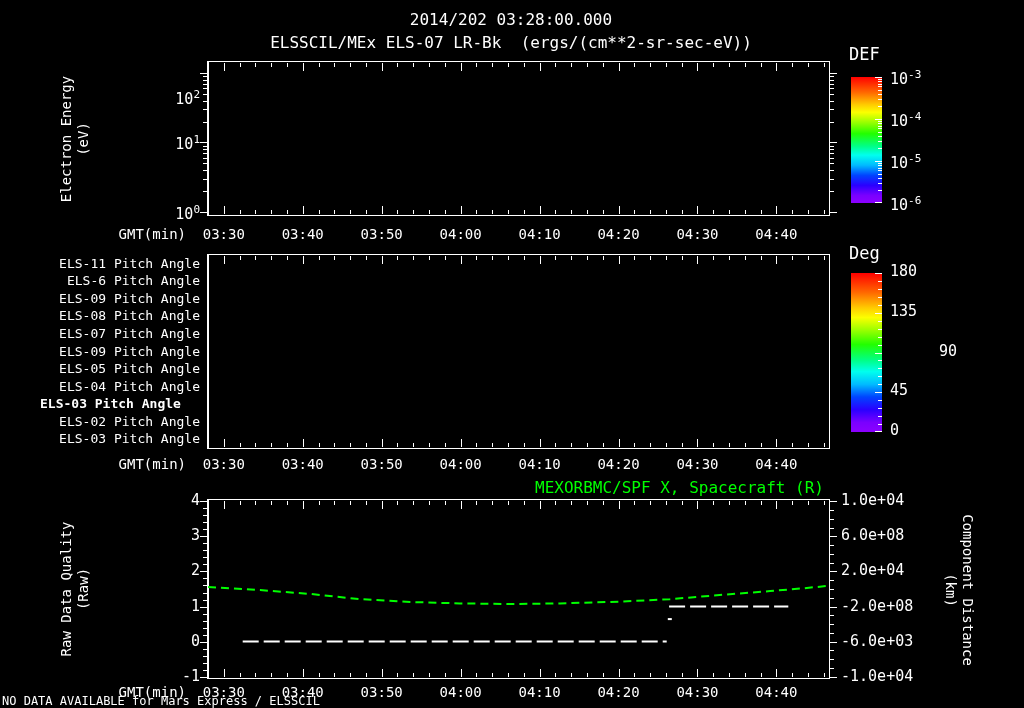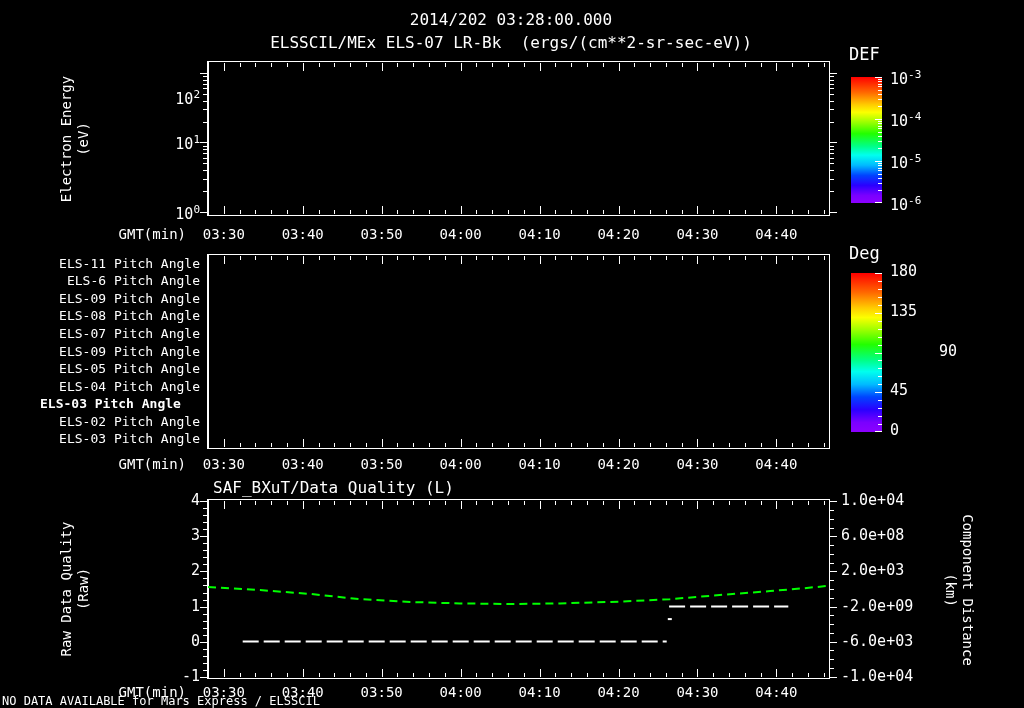--- a/index.html
+++ b/index.html
@@ -69,21 +69,21 @@
   <div class="cb-title" id="def-title">DEF</div>
   <div class="cb" id="cb-def">
       <div class="rainbow"></div>
     </div>
 
   <div class="cb-title" id="deg-title">Deg</div>
   <div class="cb" id="cb-deg">
       <div class="rainbow"></div>
     </div>
 
-  <div class="p3title" id="p3-title-left">SAF_BXuT/Data Quality (L)</div>
+  <div class="p3title" id="p3-title-right">MEXORBMC/SPF X, Spacecraft (R)</div>
 
   <div id="nodata">NO DATA AVAILABLE for Mars Express / ELSSCIL</div>
 <div class="abs" style="left: 224px; top: 63px; width: 1px; height: 8px; background: rgb(255, 255, 255);"></div>
     <div class="abs" style="left: 224px; top: 206px; width: 1px; height: 8px; background: rgb(255, 255, 255);"></div>
     <div class="abs" style="left: 240px; top: 63px; width: 1px; height: 4px; background: rgb(255, 255, 255);"></div>
     <div class="abs" style="left: 240px; top: 210px; width: 1px; height: 4px; background: rgb(255, 255, 255);"></div>
     <div class="abs" style="left: 255px; top: 63px; width: 1px; height: 4px; background: rgb(255, 255, 255);"></div>
     <div class="abs" style="left: 255px; top: 210px; width: 1px; height: 4px; background: rgb(255, 255, 255);"></div>
     <div class="abs" style="left: 271px; top: 63px; width: 1px; height: 4px; background: rgb(255, 255, 255);"></div>
     <div class="abs" style="left: 271px; top: 210px; width: 1px; height: 4px; background: rgb(255, 255, 255);"></div>
@@ -422,23 +422,23 @@
     <div class="abs" style="left: 203px; top: 543px; width: 5px; height: 1px; background: rgb(255, 255, 255);"></div>
     <div class="abs" style="left: 203px; top: 529px; width: 5px; height: 1px; background: rgb(255, 255, 255);"></div>
     <div class="abs" style="left: 203px; top: 522px; width: 5px; height: 1px; background: rgb(255, 255, 255);"></div>
     <div class="abs" style="left: 203px; top: 515px; width: 5px; height: 1px; background: rgb(255, 255, 255);"></div>
     <div class="abs" style="left: 203px; top: 508px; width: 5px; height: 1px; background: rgb(255, 255, 255);"></div>
     <div class="abs" style="left: 829px; top: 501px; width: 8px; height: 1px; background: rgb(255, 255, 255);"></div>
     <div class="abs ticklbl num15" style="left: 841px; top: 493px; width: 90px;">1.0e+04</div>
     <div class="abs" style="left: 829px; top: 536px; width: 8px; height: 1px; background: rgb(255, 255, 255);"></div>
     <div class="abs ticklbl num15" style="left: 841px; top: 528px; width: 90px;">6.0e+08</div>
     <div class="abs" style="left: 829px; top: 571px; width: 8px; height: 1px; background: rgb(255, 255, 255);"></div>
-    <div class="abs ticklbl num15" style="left: 841px; top: 563px; width: 90px;">2.0e+03</div>
+    <div class="abs ticklbl num15" style="left: 841px; top: 563px; width: 90px;">2.0e+04</div>
     <div class="abs" style="left: 829px; top: 607px; width: 8px; height: 1px; background: rgb(255, 255, 255);"></div>
-    <div class="abs ticklbl num15" style="left: 841px; top: 599px; width: 90px;">-2.0e+09</div>
+    <div class="abs ticklbl num15" style="left: 841px; top: 599px; width: 90px;">-2.0e+08</div>
     <div class="abs" style="left: 829px; top: 642px; width: 8px; height: 1px; background: rgb(255, 255, 255);"></div>
     <div class="abs ticklbl num15" style="left: 841px; top: 634px; width: 90px;">-6.0e+03</div>
     <div class="abs" style="left: 829px; top: 677px; width: 8px; height: 1px; background: rgb(255, 255, 255);"></div>
     <div class="abs ticklbl num15" style="left: 841px; top: 669px; width: 90px;">-1.0e+04</div>
     <div class="abs" style="left: 829px; top: 668px; width: 5px; height: 1px; background: rgb(255, 255, 255);"></div>
     <div class="abs" style="left: 829px; top: 659px; width: 5px; height: 1px; background: rgb(255, 255, 255);"></div>
     <div class="abs" style="left: 829px; top: 650px; width: 5px; height: 1px; background: rgb(255, 255, 255);"></div>
     <div class="abs" style="left: 829px; top: 633px; width: 5px; height: 1px; background: rgb(255, 255, 255);"></div>
     <div class="abs" style="left: 829px; top: 624px; width: 5px; height: 1px; background: rgb(255, 255, 255);"></div>
     <div class="abs" style="left: 829px; top: 615px; width: 5px; height: 1px; background: rgb(255, 255, 255);"></div>

